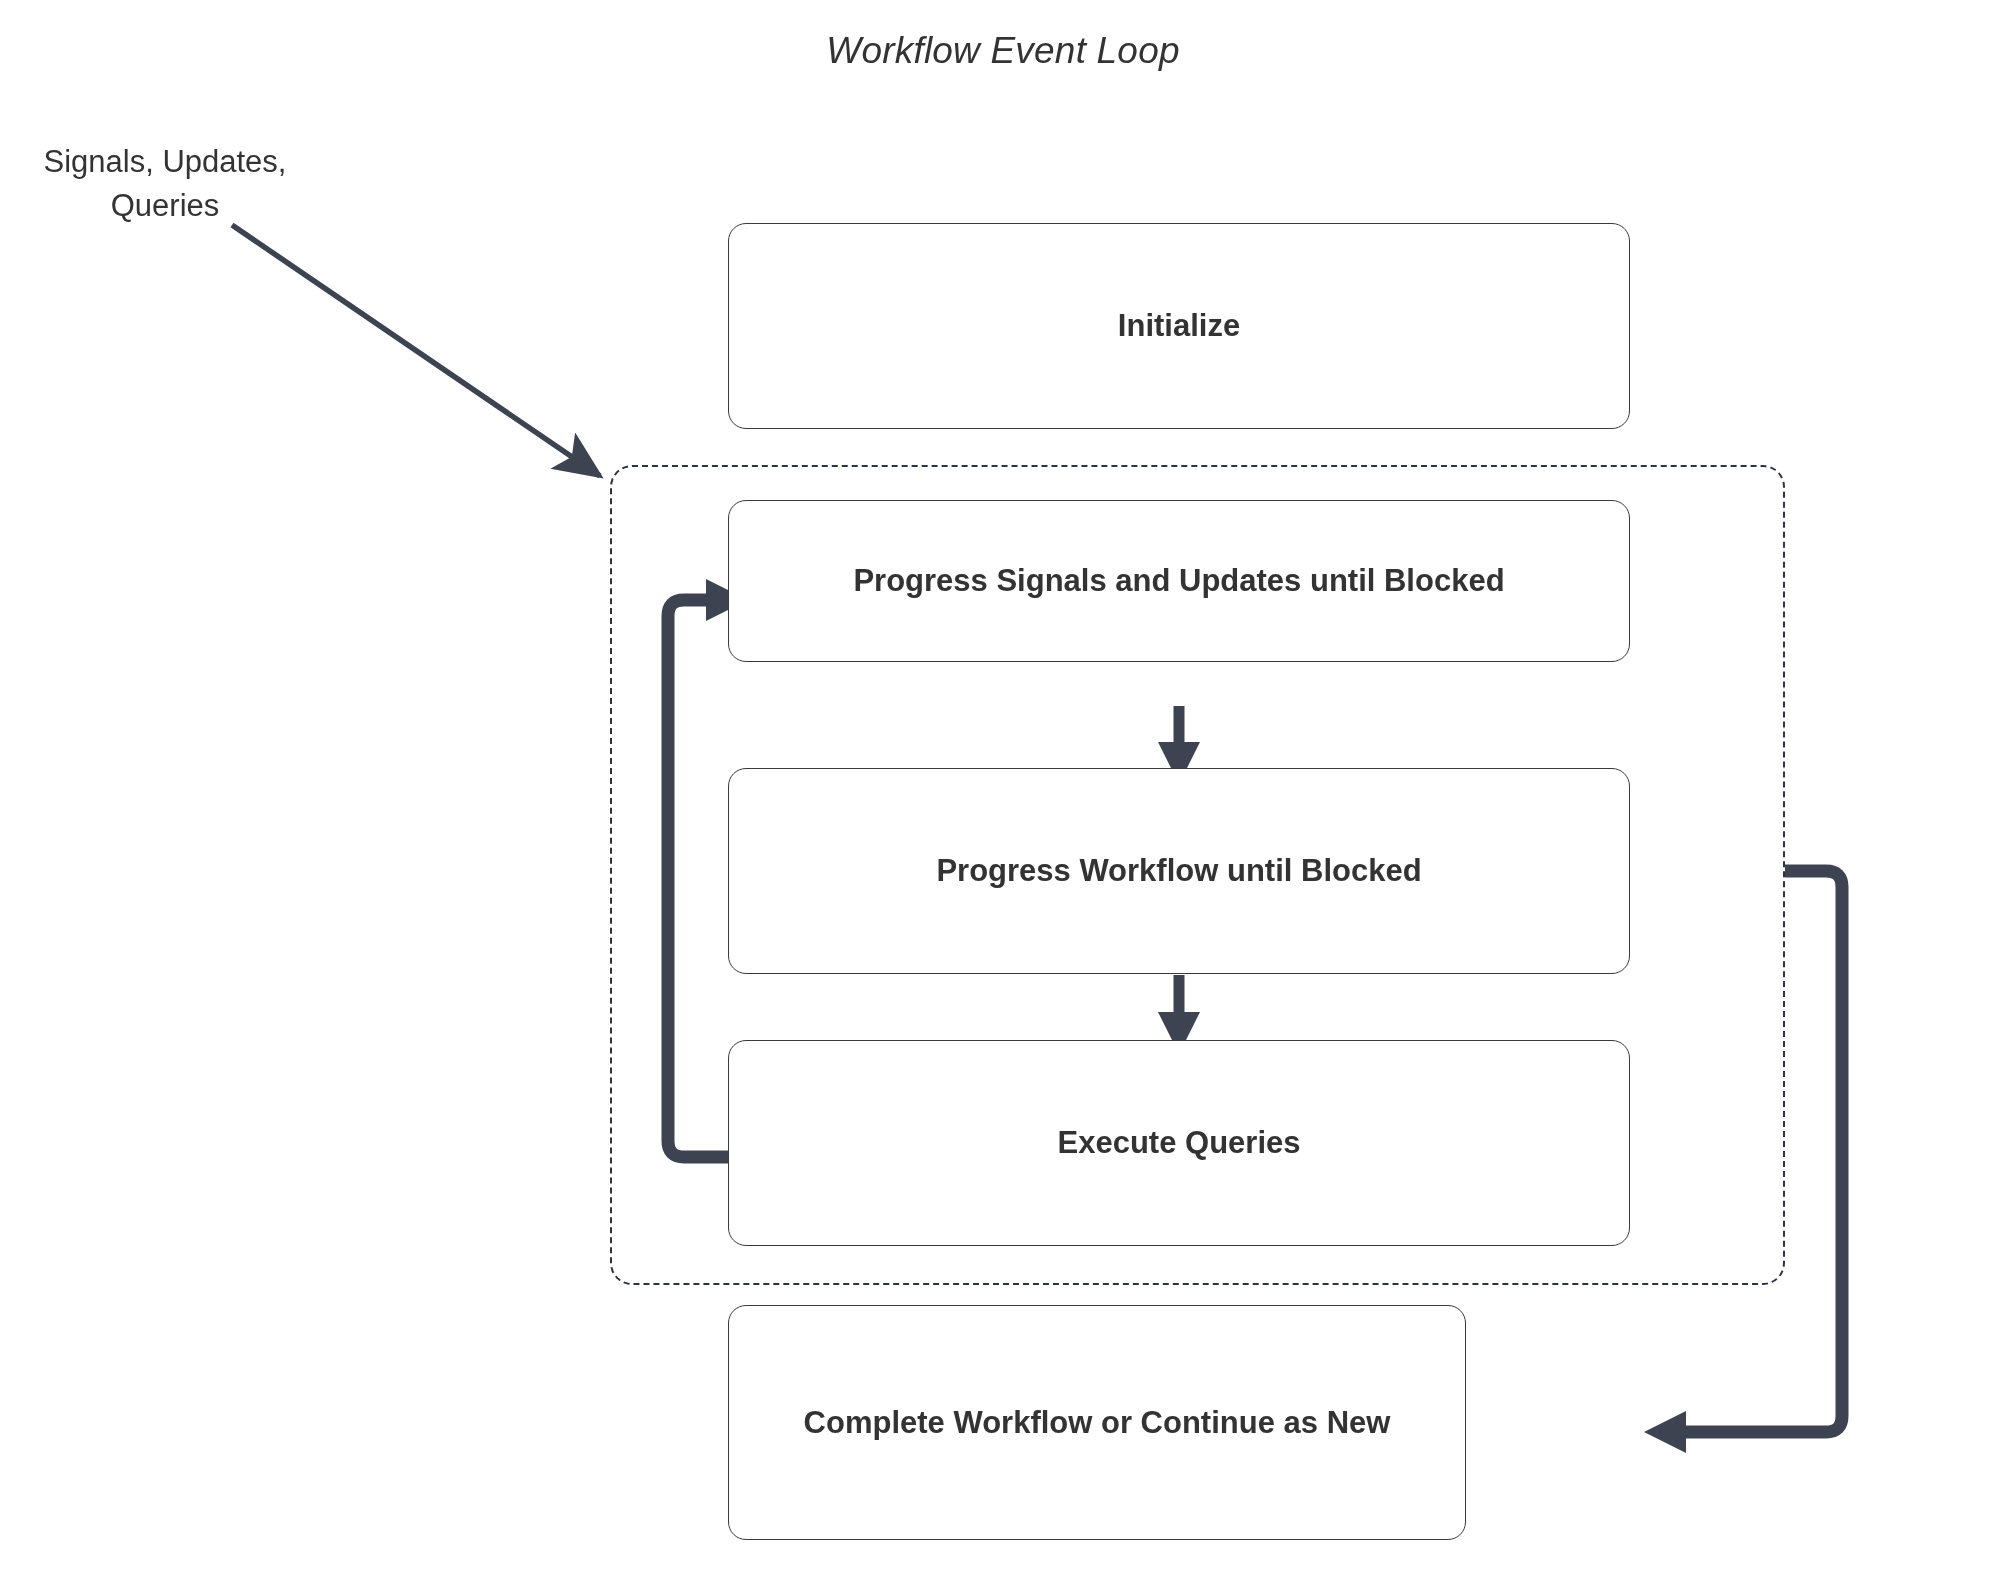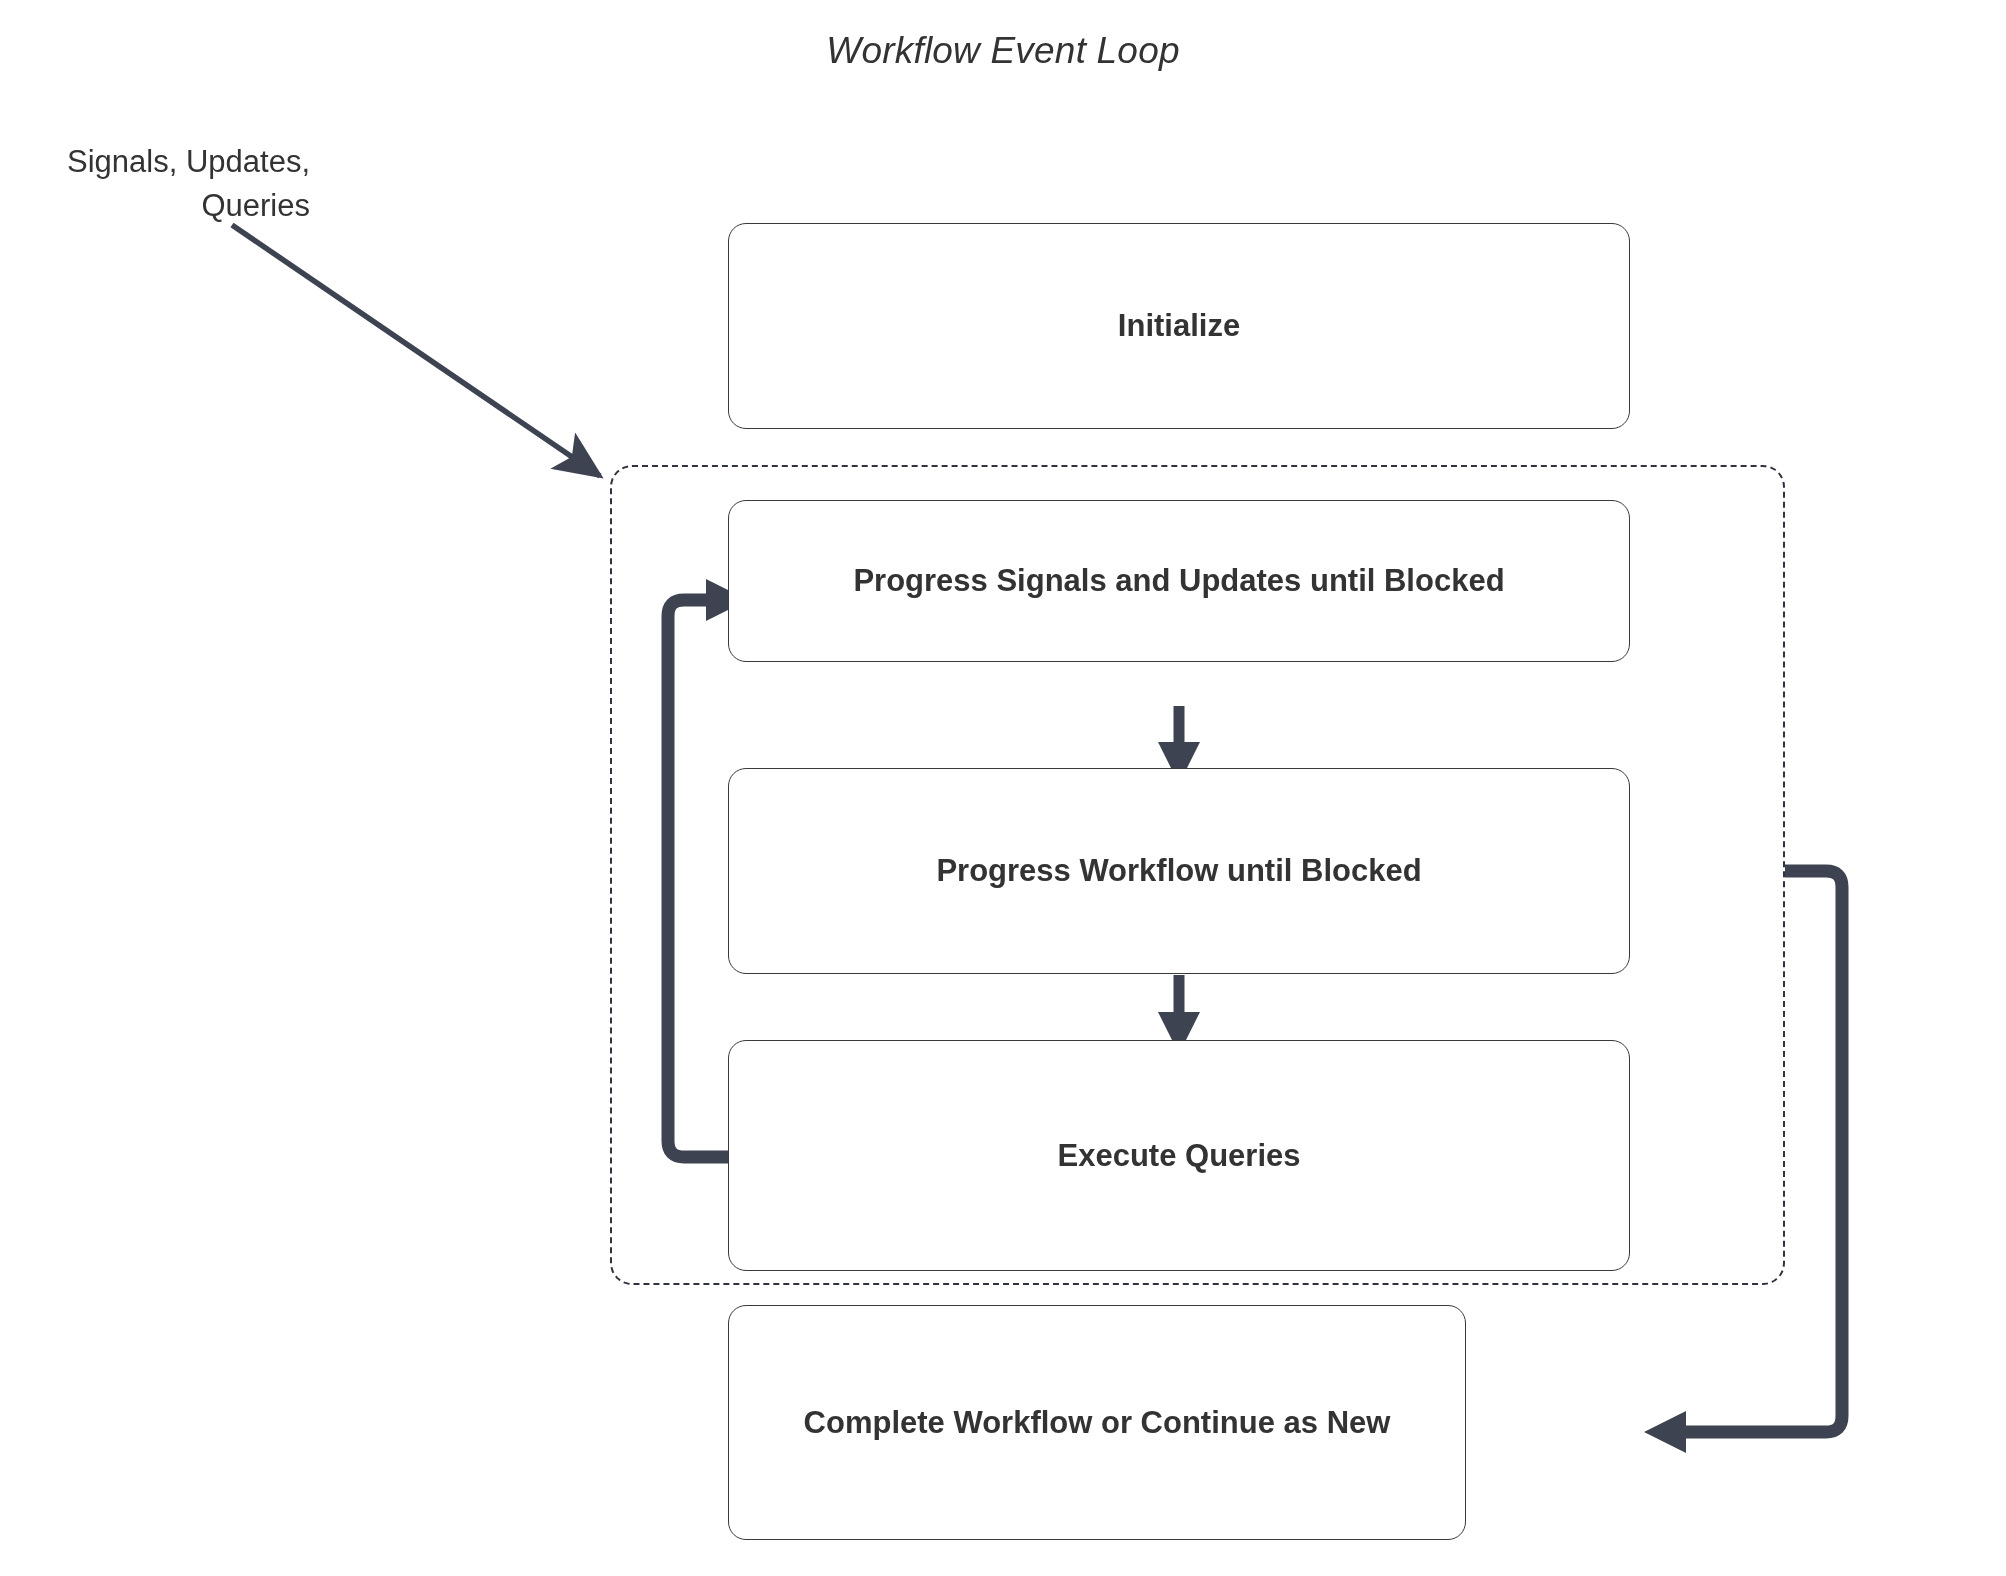--- a/index.html
+++ b/index.html
@@ -40,21 +40,21 @@
     font-style: italic;
     color: #333333;
     font-family: "Liberation Sans", sans-serif;
     letter-spacing: 0.2px;
   }
   .edge-label {
     position: absolute;
     left: 20px;
     top: 140px;
     width: 290px;
-    text-align: right;
+    text-align: center;
     font-size: 31px;
     line-height: 44px;
     color: #333333;
     white-space: pre-line;
   }
   .node-box {
     position: absolute;
     box-sizing: border-box;
     background: #ffffff;
     border: 1.6px solid #3a3a3a;
@@ -127,21 +127,21 @@
   </div>
 
   <div class="node-box" style="left:728px; top:500px; width:902px; height:162px;">
     <span class="node-label">Progress Signals and Updates until Blocked</span>
   </div>
 
   <div class="node-box" style="left:728px; top:768px; width:902px; height:206px;">
     <span class="node-label">Progress Workflow until Blocked</span>
   </div>
 
-  <div class="node-box" style="left:728px; top:1040px; width:902px; height:231px;">
+  <div class="node-box" style="left:728px; top:1040px; width:902px; height:206px;">
     <span class="node-label">Execute Queries</span>
   </div>
 
   <div class="node-box" style="left:728px; top:1305px; width:738px; height:235px;">
     <span class="node-label">Complete Workflow or Continue as New</span>
   </div>
 
 </div>
 
 </body></html>

